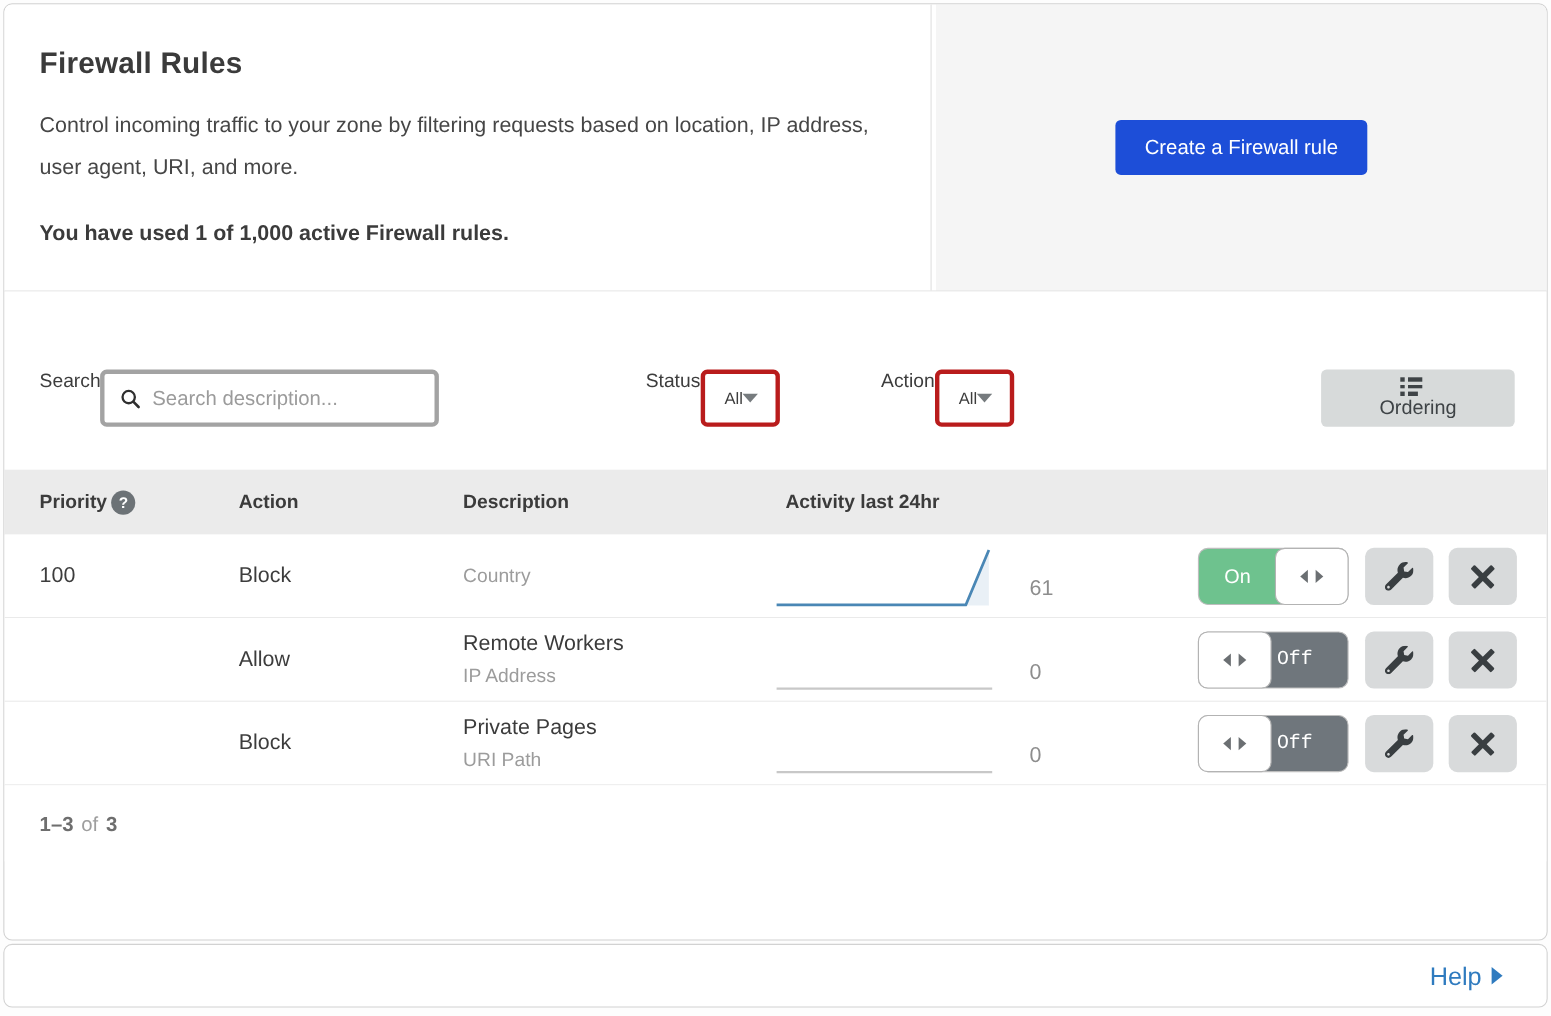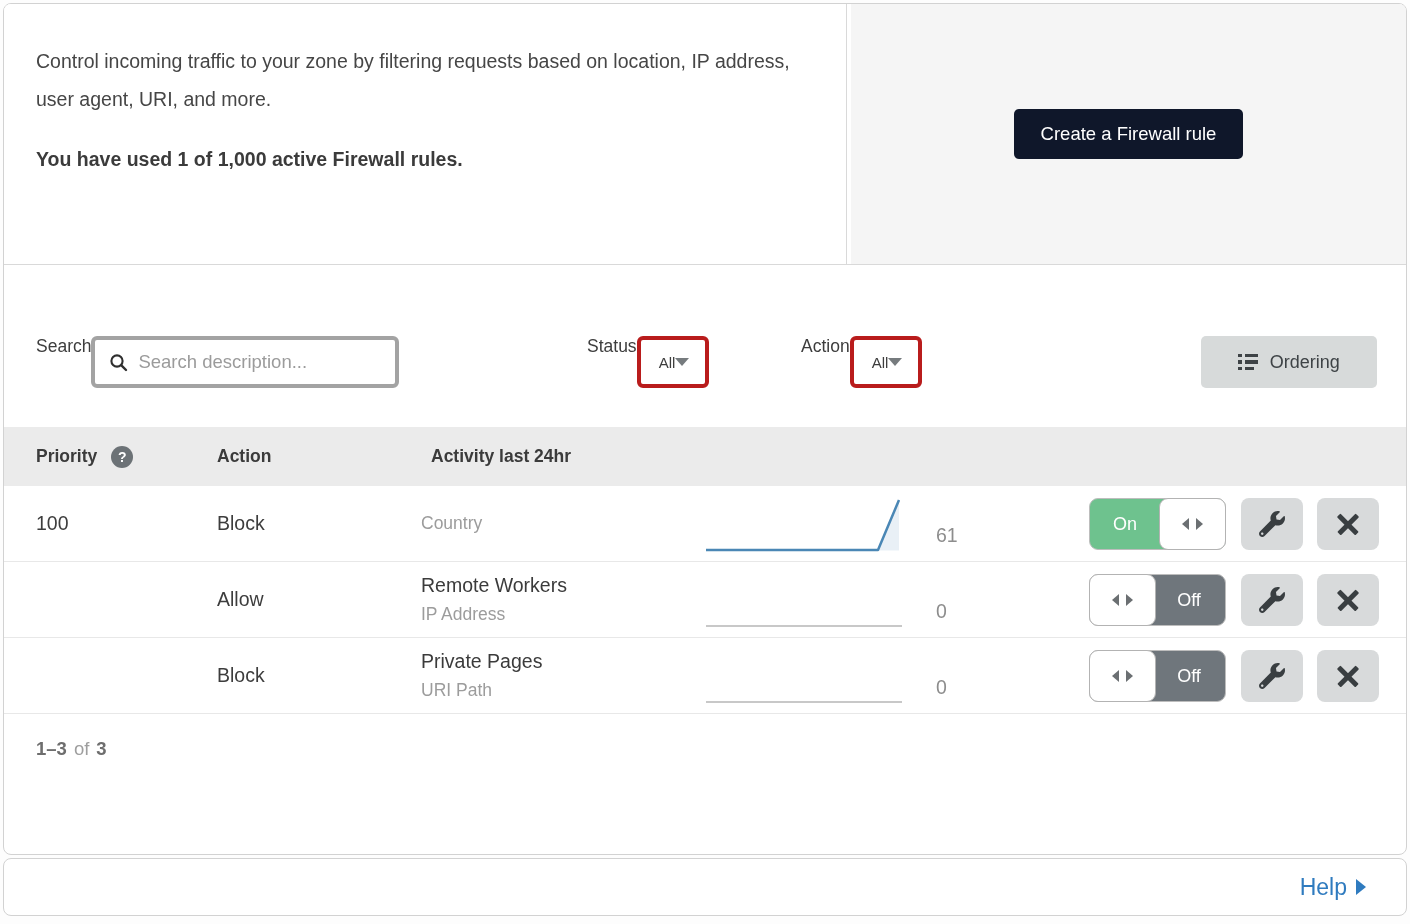--- a/index.html
+++ b/index.html
@@ -8,69 +8,69 @@
   .main-card { margin:3px 3px 0 3px; height:852px; }
 
   
   .top-section { display:flex; height:261px; border-bottom:1px solid #d9d9d9; background:#f5f5f5; }
   .top-left { width:843px; background:#fff; border-right:1px solid #d9d9d9; padding:38px 40px 0 32px; }
   .top-gap { width:4px; background:#fff; }
   .top-right { flex:1; display:flex; align-items:center; justify-content:center; background:#f5f5f5; }
   .page-title { font-size:27px; font-weight:bold; letter-spacing:.2px; margin-bottom:22px; color:#3b3b3b; }
   .page-desc { font-size:19.5px; line-height:38px; color:#464646; }
   .usage-note { margin-top:30px; font-size:19.5px; font-weight:bold; color:#3b3b3b; }
-  .create-btn { background:#0f172a; color:#fff; border:none; border-radius:5px; font-size:18.5px;
+  .create-btn { background:#1d4ed8; color:#fff; border:none; border-radius:5px; font-size:18.5px;
     padding:14px 27px; cursor:pointer; font-family:inherit; }
 
   
   .filters { display:flex; align-items:flex-end; height:162px; padding-bottom:39px; background:#fff; }
   .fgroup { display:flex; flex-direction:row; }
   .flabel { font-size:17.5px; color:#3d3d3d; margin-bottom:13px; }
   .f-search { margin-left:32px; width:535px; }
   .f-status { margin-left:16px; width:197px; }
   .f-action { margin-left:17px; width:199px; }
   .search-box { display:flex; align-items:center; height:52px; border:4px solid #a3a3a3; border-radius:6px; padding:0 14px; background:#fff; }
   .search-box input { border:none; outline:none; flex:1; font-size:18.5px; margin-left:10px; color:#3d3d3d; font-family:inherit; }
   .search-box input::placeholder { color:#9b9b9b; }
   .selectbox { display:flex; align-items:center; justify-content:center; height:52px;
     border:4px solid #b91c1c; border-radius:6px; padding:0 16px 0 18px; font-size:15px; cursor:pointer; background:#fff; }
   .caret { width:0; height:0; border-left:7px solid transparent; border-right:7px solid transparent; border-top:8px solid #767b7e; }
   .ordering-btn { margin-left:auto; margin-right:29px; height:52px; width:176px; background:#d7dada; border:none;
-    border-radius:5px; display:flex; align-items:center; justify-content:center; font-size:18px; color:#3e4346; cursor:pointer; font-family:inherit; }
+    border-radius:5px; display:flex; align-items:center; justify-content:center; font-size:18px; color:#3e4346; cursor:pointer; font-family:inherit;flex-direction:column; }
   .ordering-icon { display:inline-flex; flex-direction:column; gap:3px; margin-right:12px; }
   .ordering-icon i { display:flex; align-items:center; gap:3px; }
   .ordering-icon b { width:3.5px; height:3.5px; background:#3e4346; }
   .ordering-icon u { height:3.5px; background:#3e4346; display:block; }
   .ol1 { width:13px; } .ol2 { width:13px; } .ol3 { width:9px; }
 
   
   .thead { display:flex; align-items:center; height:59px; background:#ebebeb; font-weight:bold; font-size:17.5px; color:#3b3b3b; }
   .col-priority { width:213px; padding-left:32px; }
   .col-action   { width:204px; }
   .col-desc     { width:283px; }
   .col-spark    { width:200px; }
   .col-count    { width:185px; padding-left:32px;margin-top:24px; }
-  .th-priority { display:flex; align-items:flex-start; gap:14px; }
+  .th-priority { display:flex; align-items:flex-start; gap:4px; }
   .help-badge { width:22px; height:22px; border-radius:50%; background:#6c7276; color:#fff; font-size:14px; font-weight:bold;
     display:inline-flex; align-items:center; justify-content:center; cursor:pointer; }
   .th-activity { padding-left:10px; }
 
   .rule-row { display:flex; align-items:center; height:76px; border-bottom:1px solid #e8e8e8; font-size:19.5px; background:#fff; }
   .desc-title { font-size:19.5px; color:#3b3b3b; margin-bottom:7px; }
   .desc-sub { font-size:17.5px; color:#9c9c9c; }
   .col-spark svg { display:block; }
   .col-count { font-size:19.5px; color:#8d8d8d; }
 
   
   .toggle { position:relative; width:137px; height:52px; border-radius:9px; border:1px solid #bdbdbd; cursor:pointer; flex-shrink:0; }
   .toggle.on  { background:#6ec28e; }
   .toggle.off { background:#6f767c; }
   .toggle-label { position:absolute; top:0; width:70px; height:50px; line-height:50px; text-align:center; color:#fff; font-size:18px; }
   .toggle.on  .toggle-label { left:0; }
-  .toggle.off .toggle-label { right:1px; }
+  .toggle.off .toggle-label { right:13px;font-family:Liberation Mono, monospace; }
   .toggle-knob { position:absolute; top:-1px; width:67px; height:52px; background:#fff; border:1px solid #b3b3b3; border-radius:9px;
     display:flex; align-items:center; justify-content:center; gap:7px; }
   .toggle.on  .toggle-knob { right:-1px; }
   .toggle.off .toggle-knob { left:-1px; }
   .tri-l { width:0; height:0; border-top:6px solid transparent; border-bottom:6px solid transparent; border-right:7px solid #6b6f72; }
   .tri-r { width:0; height:0; border-top:6px solid transparent; border-bottom:6px solid transparent; border-left:7px solid #6b6f72; }
 
   .icon-btn { width:62px; height:52px; background:#d8dadb; border:none; border-radius:8px; display:flex;
     align-items:center; justify-content:center; cursor:pointer; flex-shrink:0; }
   .btn-wrench { margin-left:15px; }
@@ -88,20 +88,21 @@
   .help-link { display:flex; align-items:center; color:#2f7bbf; font-size:23px; cursor:pointer; text-decoration:none; }
   .help-arrow { width:0; height:0; border-top:8px solid transparent; border-bottom:8px solid transparent; border-left:10px solid #2f7bbf; margin-left:9px; }
 </style>
 </head>
 <body>
 
 <div class="card main-card">
 
   <div class="top-section">
     <div class="top-left">
+      <div class="page-title">Firewall Rules</div>
       <div class="page-desc">Control incoming traffic to your zone by filtering requests based on location, IP address, user agent, URI, and more.</div>
       <div class="usage-note">You have used 1 of 1,000 active Firewall rules.</div>
     </div>
     <div class="top-gap"></div>
     <div class="top-right">
       <button class="create-btn">Create a Firewall rule</button>
     </div>
   </div>
 
   <div class="filters">
@@ -147,20 +148,21 @@
       <span>Ordering</span>
     </button>
   </div>
 
   <div class="thead">
     <div class="col-priority th-priority">
       <span>Priority</span>
       <span class="help-badge">?</span>
     </div>
     <div class="col-action">Action</div>
+    <div class="col-desc">Description</div>
     <div class="th-activity">Activity last 24hr</div>
   </div>
 
   <div class="rule-row">
     <div class="col-priority">100</div>
     <div class="col-action">Block</div>
     <div class="col-desc">
       <div class="desc-sub">Country</div>
     </div>
     <div class="col-spark">

